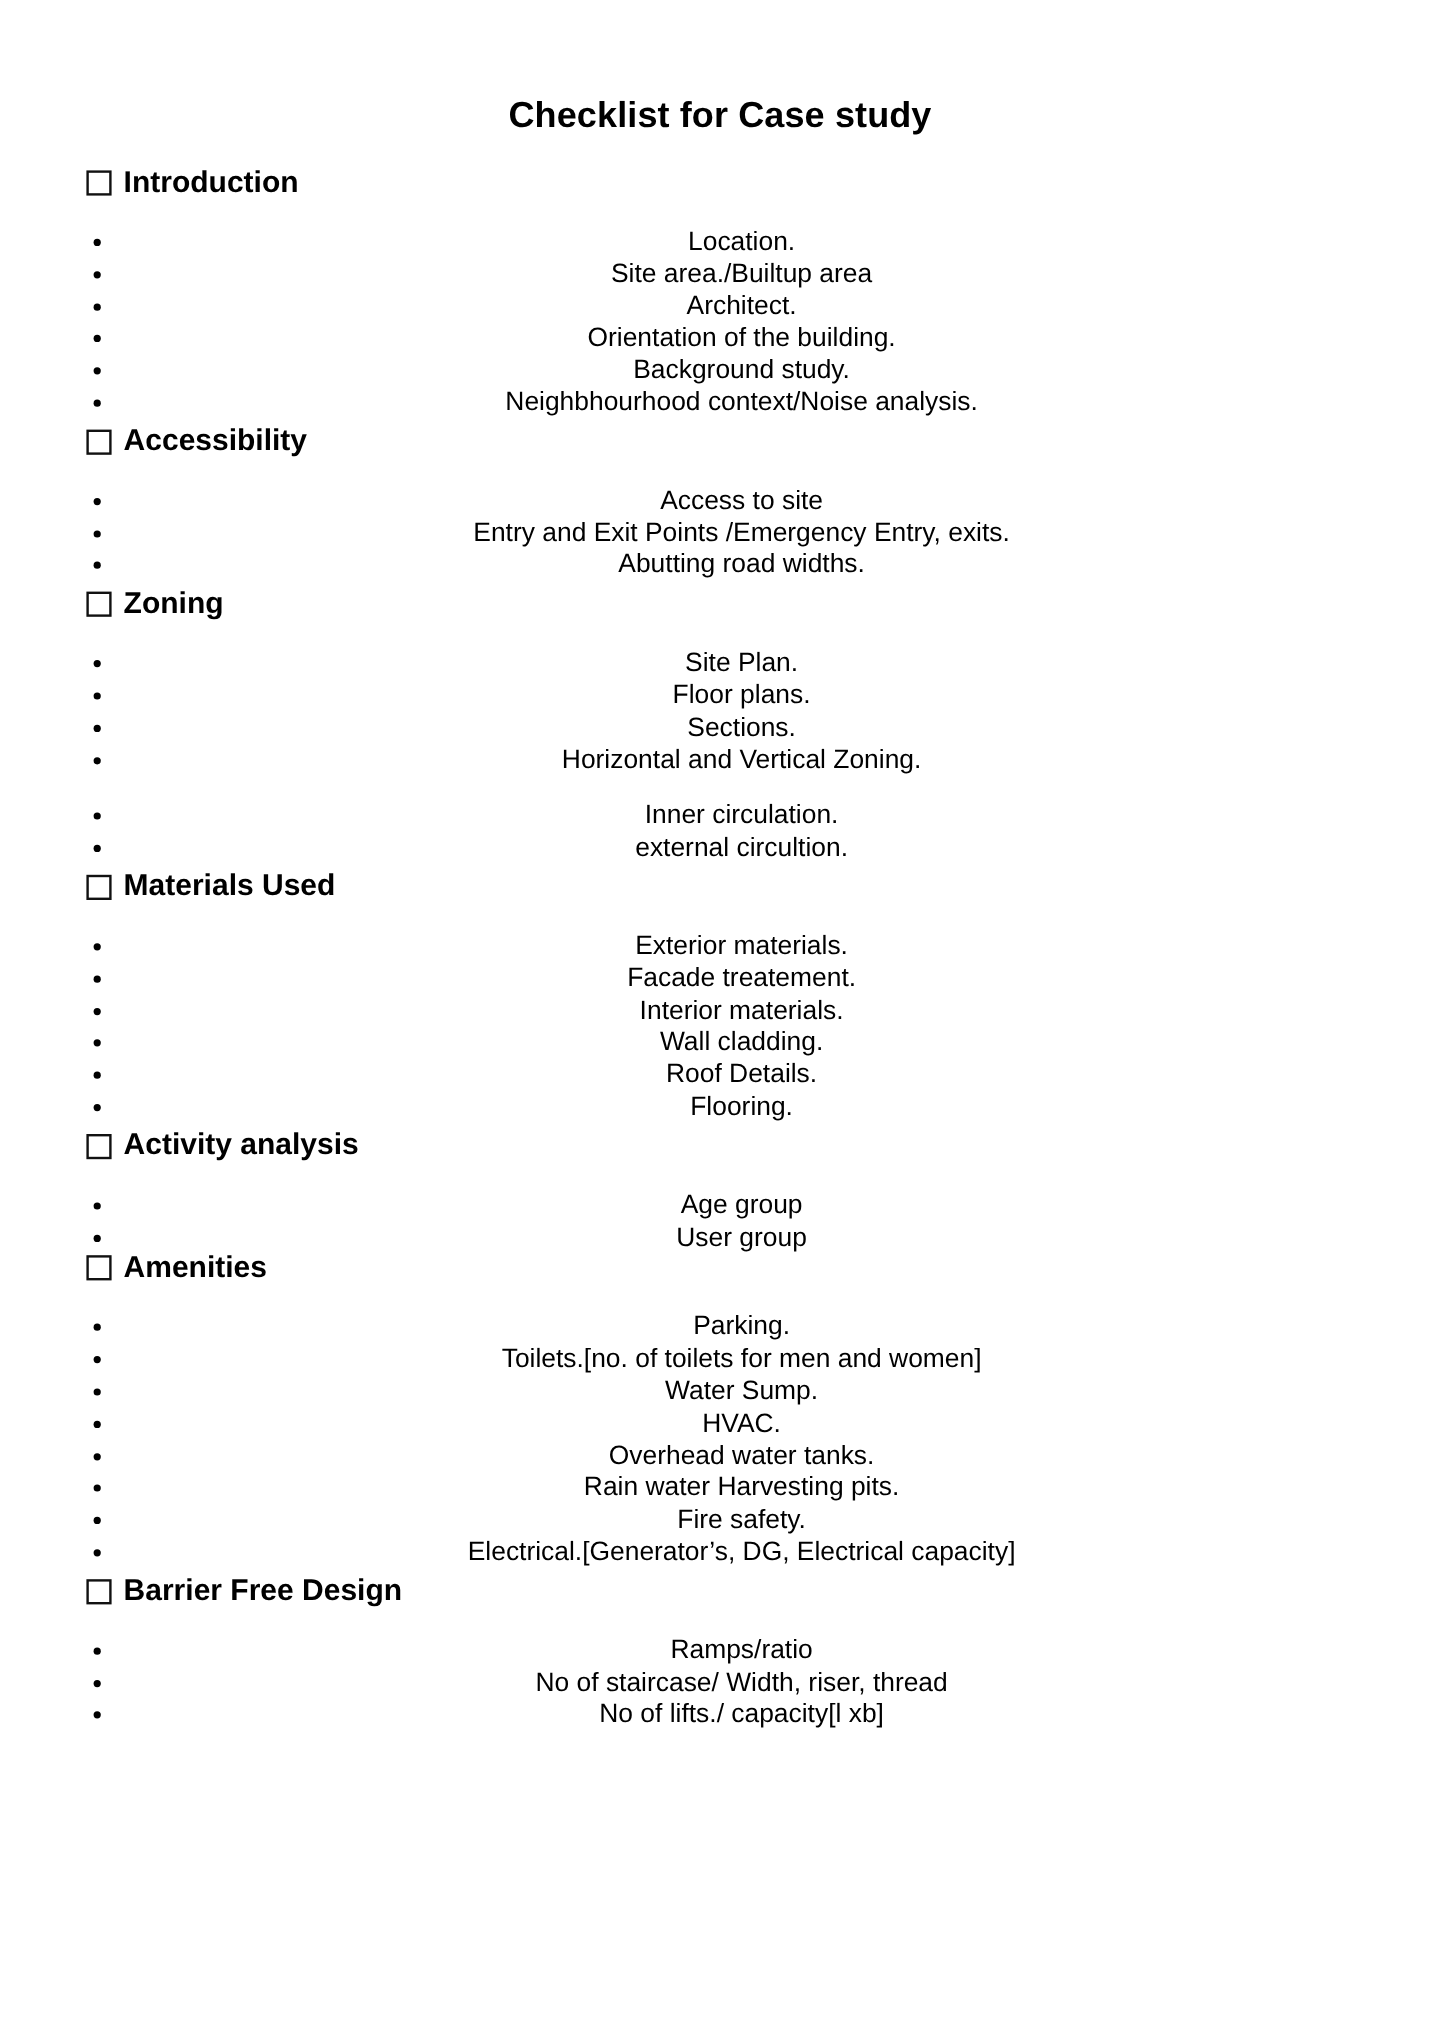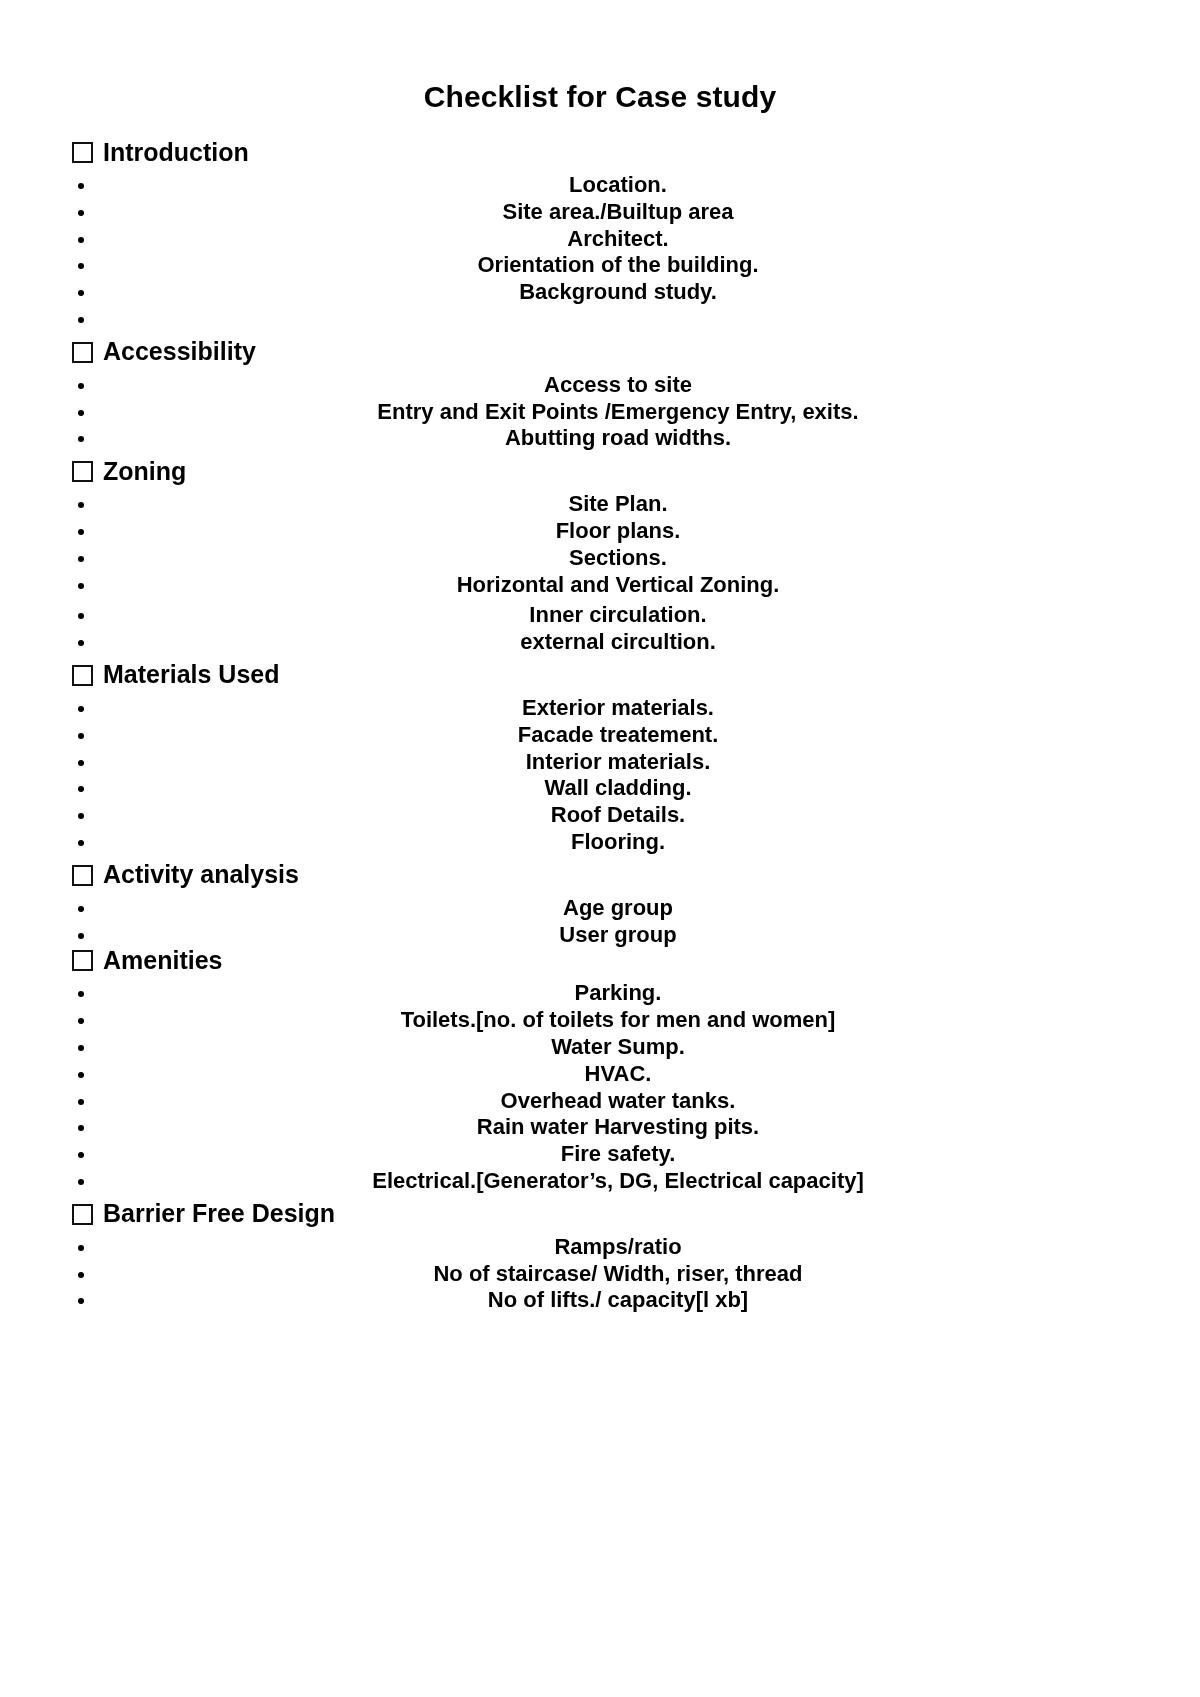--- a/index.html
+++ b/index.html
@@ -90,42 +90,42 @@
     height: 6px;
     border-radius: 50%;
     background: #000000;
   }
 
   
   .sec { margin: 0; padding: 0; text-align: center; }
   .sec .section-head { margin-top: 3px; }
   .sec.tight .section-head { margin-top: -4px; }
   .sec.first .section-head { margin-top: 0; }
-  .sec ul.bullets { margin-top: 4px; font-weight: bold; }
+  .sec ul.bullets { margin-top: 20px; }
 </style>
 </head>
 <body>
 
 <div class="page">
 
   <div class="doc-title">Checklist for Case study</div>
 
   <div class="content">
       <div class="sec first">
         <div class="section-head">
           <span class="checkbox"></span>
           <span class="section-title">Introduction</span>
         </div>
         <ul class="bullets">
           <li><span class="dot"></span><span>Location.</span></li>
           <li><span class="dot"></span><span>Site area./Builtup area</span></li>
           <li><span class="dot"></span><span>Architect.</span></li>
           <li><span class="dot"></span><span>Orientation of the building.</span></li>
           <li><span class="dot"></span><span>Background study.</span></li>
-          <li><span class="dot"></span></li>
+          <li><span class="dot"></span><span>Neighbhourhood context/Noise analysis.</span></li>
         </ul>
       </div>
       <div class="sec">
         <div class="section-head">
           <span class="checkbox"></span>
           <span class="section-title">Accessibility</span>
         </div>
         <ul class="bullets">
           <li><span class="dot"></span><span>Access to site</span></li>
           <li><span class="dot"></span><span>Entry and Exit Points /Emergency Entry, exits.</span></li>

